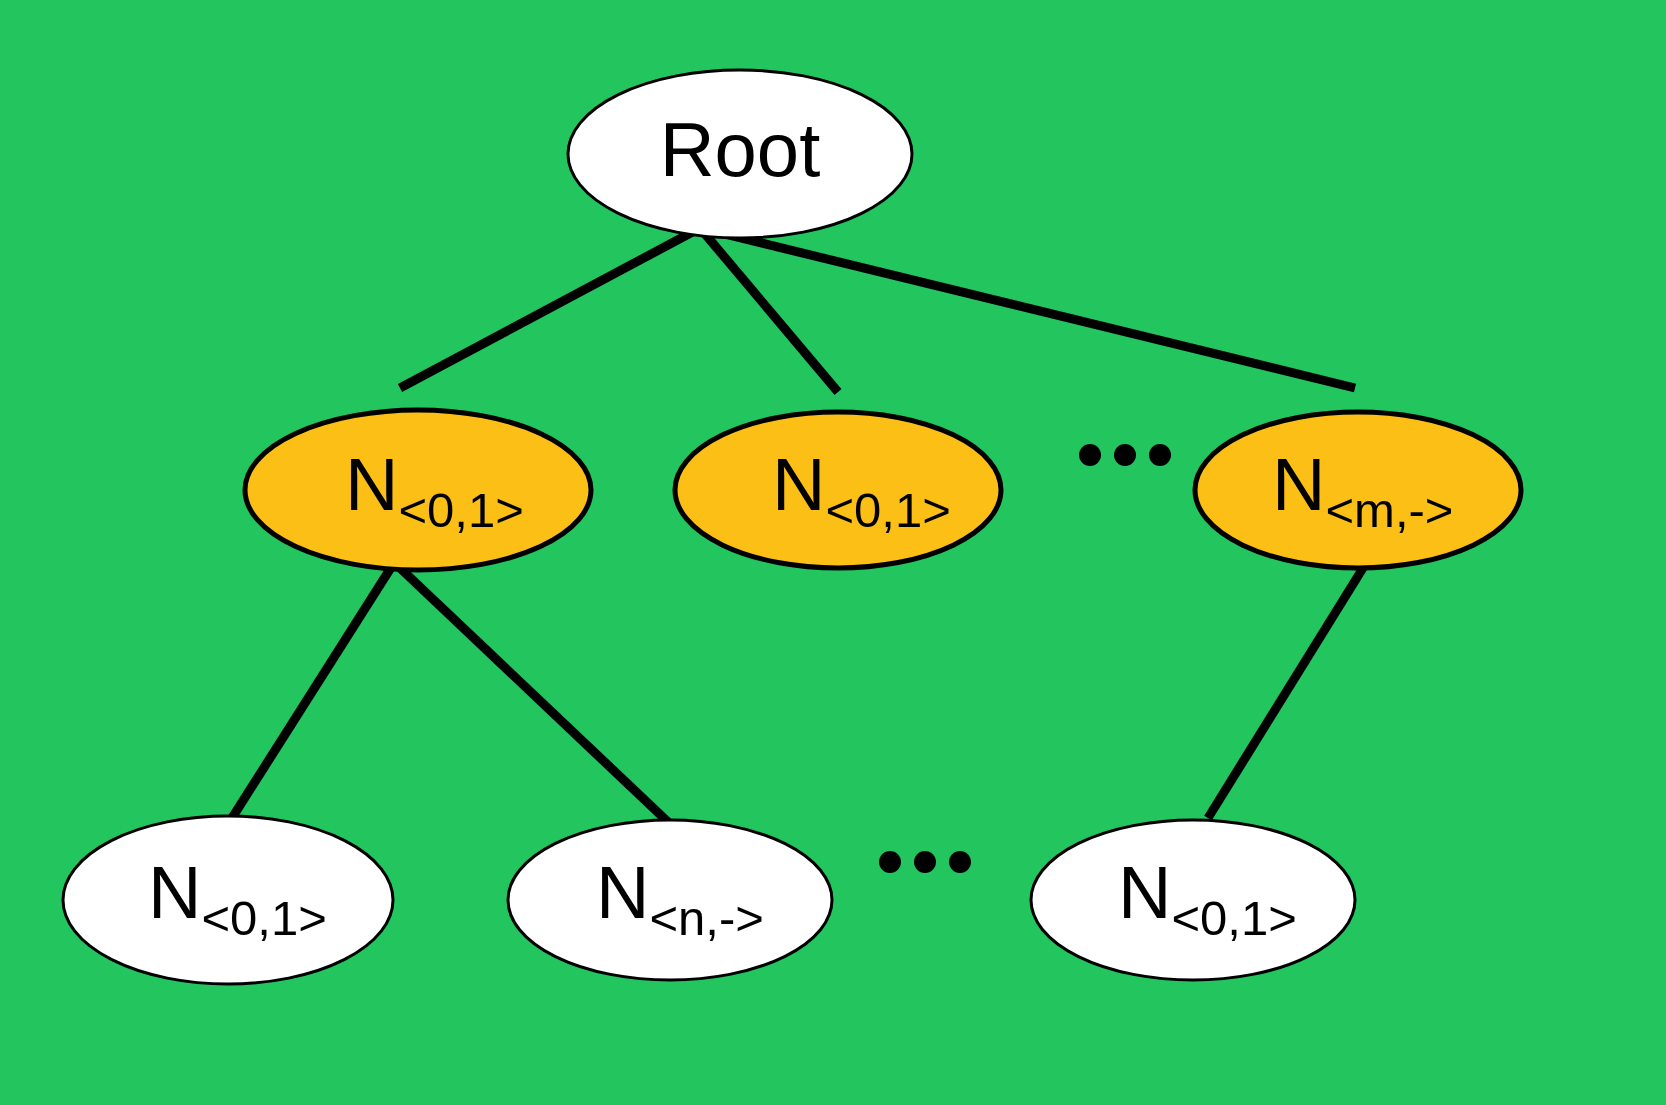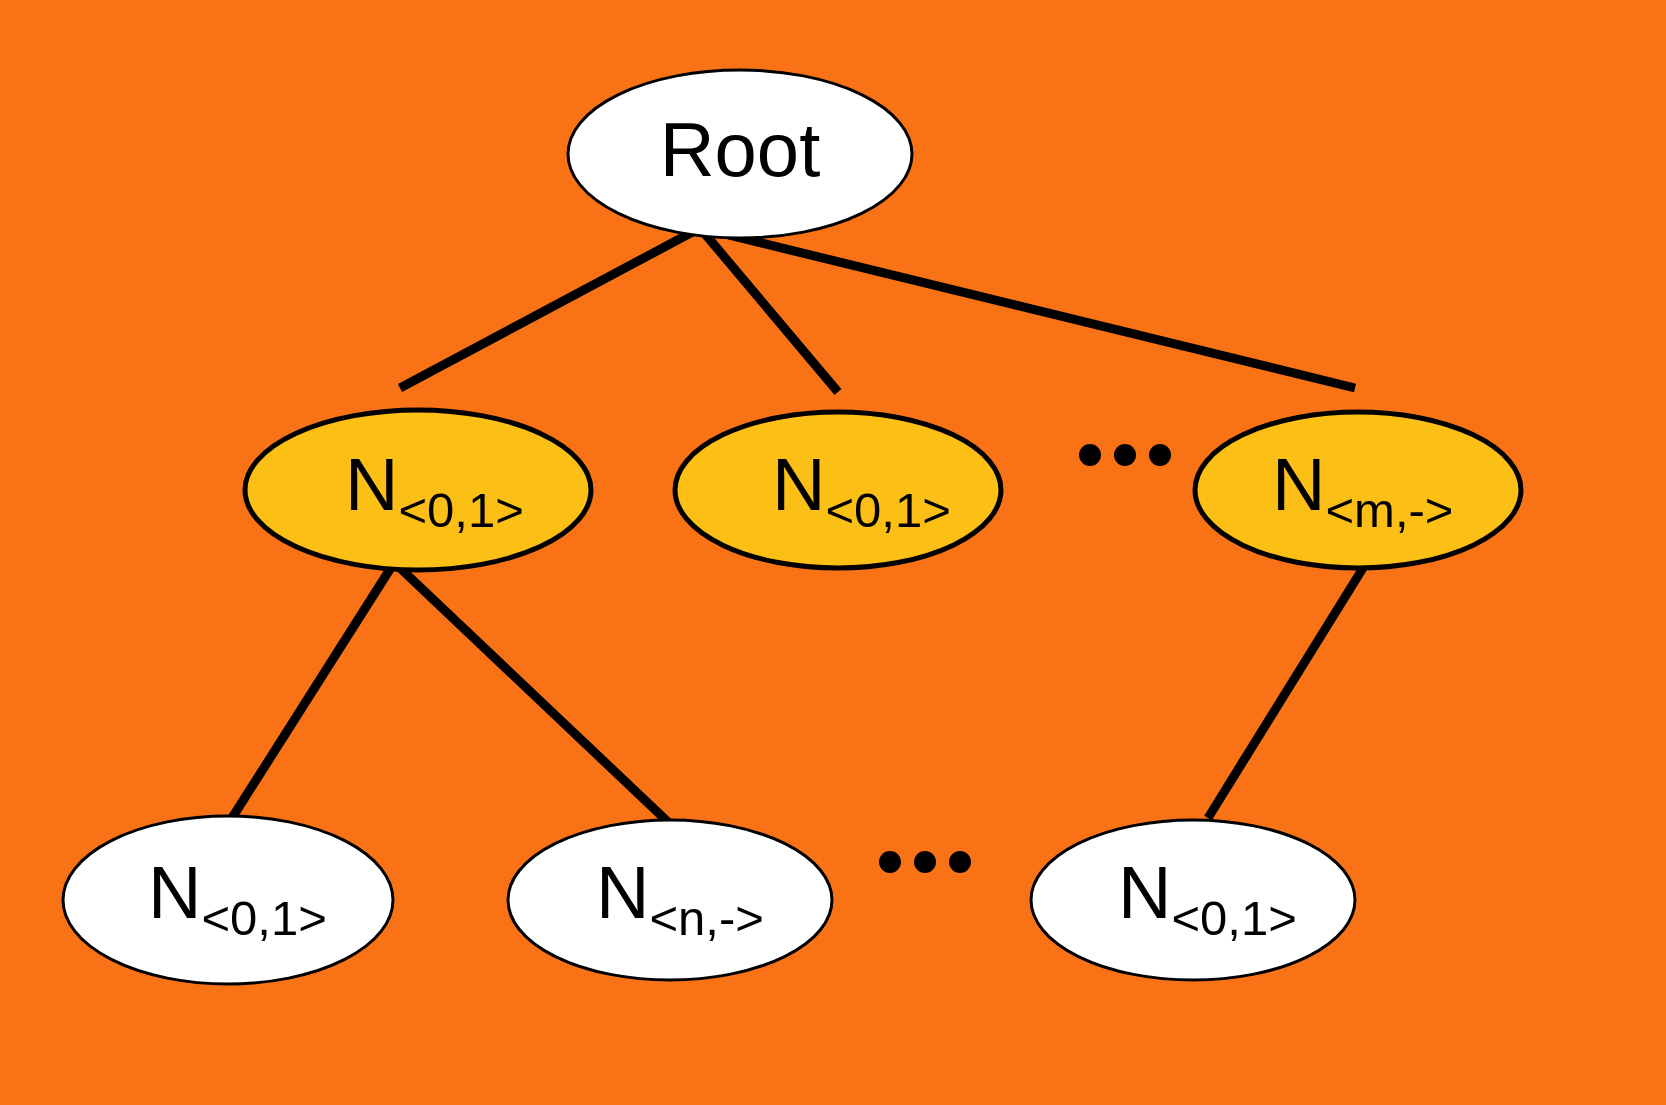--- a/index.html
+++ b/index.html
@@ -11,21 +11,21 @@
   body {
     width: 1666px;
     height: 1105px;
     overflow: hidden;
     font-family: "Liberation Sans", sans-serif;
   }
   #diagram-root {
     position: relative;
     width: 1666px;
     height: 1105px;
-    background: #f97316;
+    background: #22c55e;
   }
   svg.tree-canvas {
     position: absolute;
     top: 0;
     left: 0;
     width: 1666px;
     height: 1105px;
     display: block;
   }
   .node-label {

